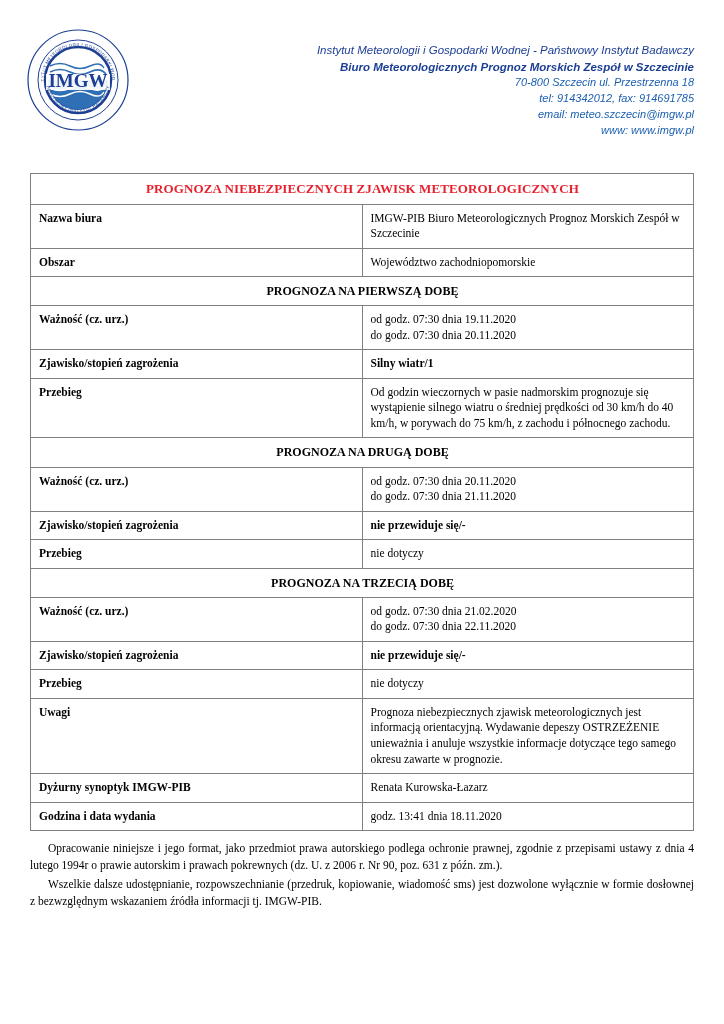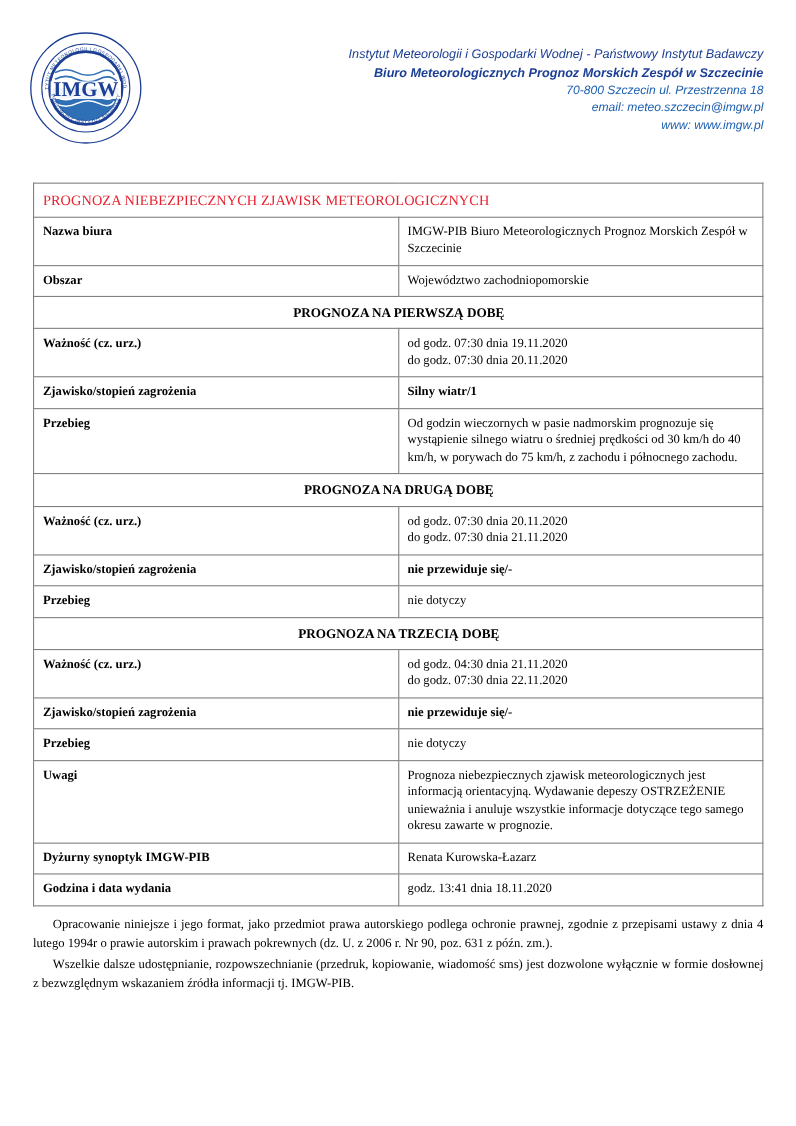--- a/index.html
+++ b/index.html
@@ -88,21 +88,22 @@
     font-weight: bold;
     white-space: nowrap;
   }
   td.value {
     font-weight: normal;
   }
   td.value.bold {
     font-weight: bold;
   }
   td.title-row {
-    font-weight: normal;
+    text-align: center;
+    font-weight: bold;
     color: #e8212e;
     font-size: 13px;
     padding: 9px 4px;
     letter-spacing: 0.1px;
   }
   td.section-row {
     text-align: center;
     font-weight: bold;
     font-size: 12px;
     padding: 7px 4px;
@@ -153,20 +154,21 @@
           <text font-family="Liberation Sans, sans-serif" font-size="4.4" fill="#1c3f94" letter-spacing="0.4">
             <textPath href="#arcBottom" startOffset="50%" text-anchor="middle">PAŃSTWOWY INSTYTUT BADAWCZY</textPath>
           </text>
         </svg>
       </div>
     </div>
     <div class="header-text">
       <div class="line1">Instytut Meteorologii i Gospodarki Wodnej - Państwowy Instytut Badawczy</div>
       <div class="line2">Biuro Meteorologicznych Prognoz Morskich Zespół w Szczecinie</div>
       <div class="line3">70-800 Szczecin ul. Przestrzenna 18</div>
+      <div class="line4">tel: 914342012, fax: 914691785</div>
       <div class="line5">email: meteo.szczecin@imgw.pl</div>
       <div class="line6">www: www.imgw.pl</div>
     </div>
   </div>
 
   <div class="tbl-wrap">
     <table class="main">
       <tbody>
         <tr>
           <td class="title-row" colspan="2">PROGNOZA NIEBEZPIECZNYCH ZJAWISK METEOROLOGICZNYCH</td>
@@ -217,21 +219,21 @@
           <td class="label">Przebieg</td>
           <td class="value">nie dotyczy</td>
         </tr>
 
         <tr>
           <td class="section-row" colspan="2">PROGNOZA NA TRZECIĄ DOBĘ</td>
         </tr>
         <tr>
           <td class="label">Ważność (cz. urz.)</td>
           <td class="value">
-            <span class="l2">od godz. 04:30 dnia 21.11.2020</span>
+            <span class="l2">od godz. 07:30 dnia 21.02.2020</span>
             <span class="l2">do godz. 07:30 dnia 22.11.2020</span>
           </td>
         </tr>
         <tr>
           <td class="label">Zjawisko/stopień zagrożenia</td>
           <td class="value bold">nie przewiduje się/-</td>
         </tr>
         <tr>
           <td class="label">Przebieg</td>
           <td class="value">nie dotyczy</td>

